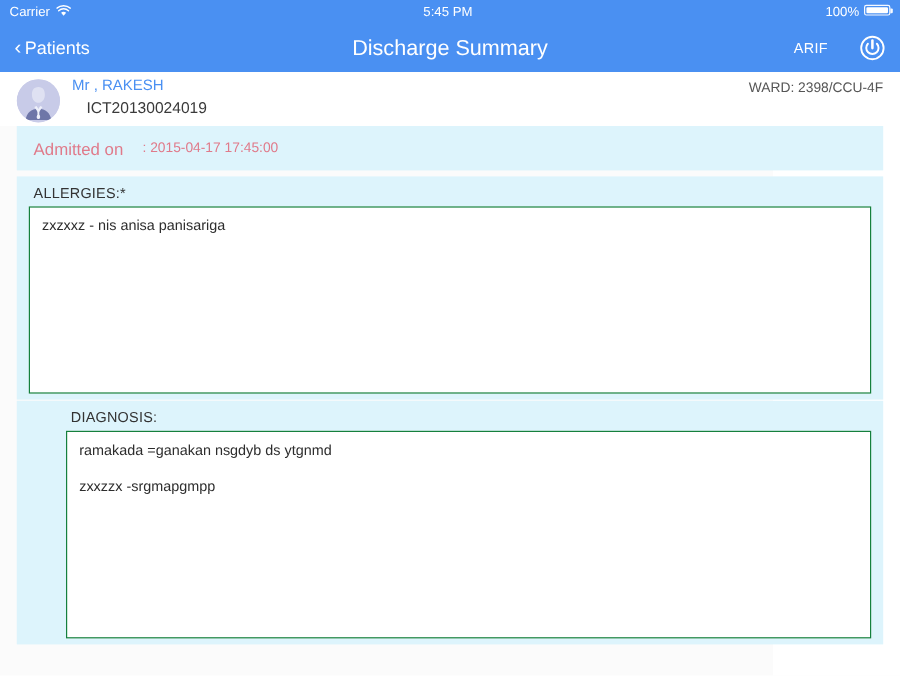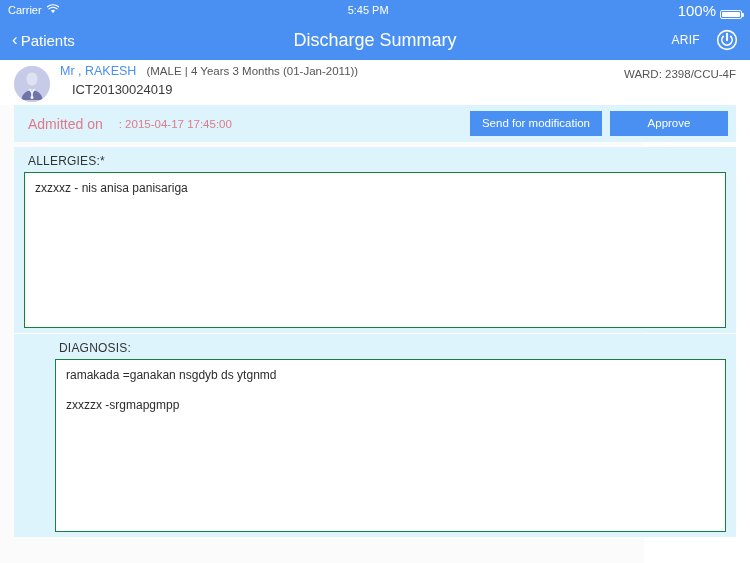--- a/index.html
+++ b/index.html
@@ -42,24 +42,24 @@
     gap: 5px;
     flex: 0 0 auto;
   }
   .status-center {
     flex: 1 1 auto;
     text-align: center;
     font-size: 11px;
   }
   .status-right {
     display: flex;
-    align-items: flex-end;
+    align-items: flex-start;
     gap: 4px;
     flex: 0 0 auto;
-    font-size: 15px;
+    font-size: 11px;
   }
   .wifi-icon { display: inline-block; line-height: 1; font-size: 11px; }
   .battery-icon {
     display: inline-block;
     width: 22px; height: 9px;
     border: 1px solid rgba(255,255,255,0.95);
     border-radius: 2px;
     position: relative;
     box-sizing: border-box;
   }
@@ -114,21 +114,21 @@
     left: 0; right: 0;
     text-align: center;
     font-size: 18px;
     color: #ffffff;
     pointer-events: none;
   }
   .nav-right {
     margin-left: auto;
     display: flex;
     align-items: center;
-    gap: 16px;
+    gap: 26px;
     flex: 0 0 auto;
     z-index: 2;
   }
   .nav-user {
     font-size: 12px;
     color: #ffffff;
     letter-spacing: 0.3px;
   }
   .power-icon {
     width: 22px; height: 22px;
@@ -326,35 +326,30 @@
         <path d="M7.3 34 c0.9 -6.1 4.6 -9.4 10.7 -9.4 c6.1 0 9.8 3.3 10.7 9.4 z" fill="#6e76a8"></path>
         <path d="M14.6 23.2 L18 28.2 L21.4 23.2 L19.6 22.4 L18 24.7 L16.4 22.4 Z" fill="#eef0fa"></path>
         <rect x="17.2" y="26.4" width="1.6" height="6.4" fill="#eef0fa"></rect>
         <ellipse cx="18" cy="31.4" rx="1.5" ry="1.7" fill="#eef0fa"></ellipse>
       </svg>
     </div>
 
     <div class="patient-info">
       <div class="patient-line1">
         <span class="patient-name">Mr , RAKESH</span>
-        <span class="patient-meta">(MALE | 4 Years 3 Months (01-Jan-2011))</span>
       </div>
       <div class="patient-id">ICT20130024019</div>
     </div>
 
     <div class="ward-label">WARD: 2398/CCU-4F</div>
   </div>
 
   <div class="admitted-bar">
     <span class="admitted-label">Admitted on</span>
     <span class="admitted-value">: 2015-04-17 17:45:00</span>
-    <div class="admitted-actions">
-      <button class="action-btn wide">Send for modification</button>
-      <button class="action-btn approve">Approve</button>
-    </div>
   </div>
 
   <div class="section-card" id="allergies-card">
     <div class="section-label">ALLERGIES:*</div>
     <div class="section-field">
       <div class="field-line">zxzxxz - nis anisa panisariga</div>
     </div>
   </div>
 
   <div class="section-card" id="diagnosis-card">

